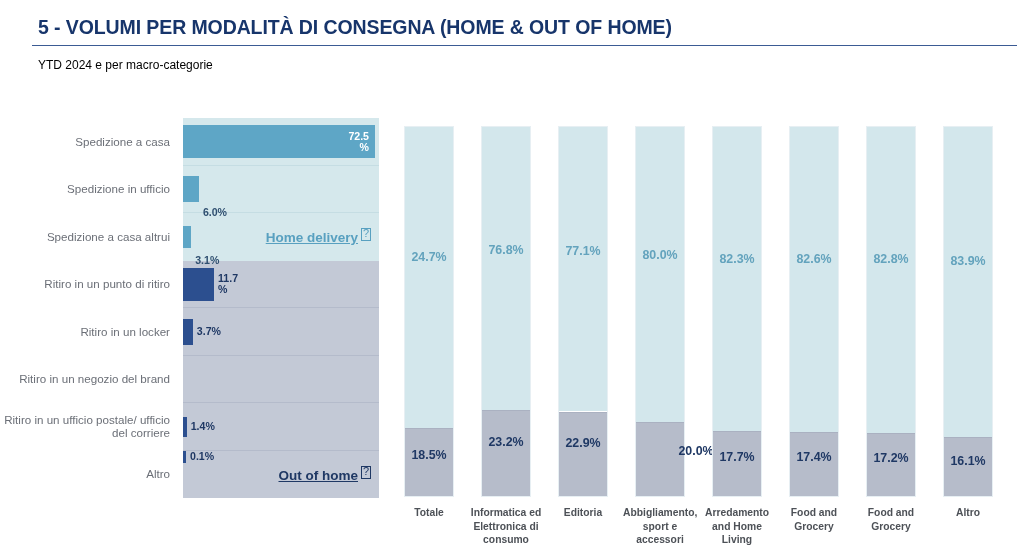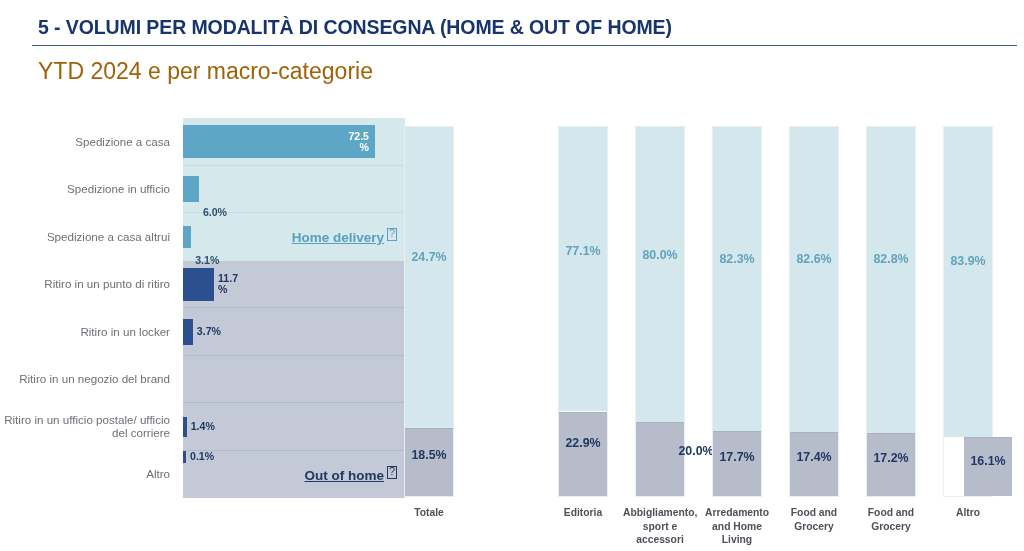--- a/index.html
+++ b/index.html
@@ -32,23 +32,23 @@
     left: 32px;
     top: 45px;
     width: 985px;
     height: 0;
     border-top: 1.6px solid #3b5b94;
   }
   #slide-subtitle {
     position: absolute;
     left: 38px;
     top: 58px;
-    font-size: 23px;
+    font-size: 12px;
     font-weight: normal;
-    color: #a16207;
+    color: #000000;
     white-space: nowrap;
   }
 
   
   #left-chart {
     position: absolute;
     left: 0px;
     top: 118px;
     width: 382px;
     height: 382px;
@@ -69,21 +69,20 @@
     color: #6b6f77;
     line-height: 1.18;
     transform: translateY(-50%);
   }
   .hbar-panel {
     position: absolute;
     left: 183px;
     top: 0;
     width: 196px;
     height: 100%;
-    padding-left: 26px;
   }
   .hband {
     position: absolute;
     left: 0;
     width: 100%;
     box-sizing: border-box;
   }
   .hband.home {
     background: #d5e8ec;
     border-bottom: 1.4px solid #c5dde3;
@@ -284,20 +283,31 @@
       <div class="col-bar">
         <div class="seg top" style="height: 81.5%;">
           <div class="seg-label top-lab" style="top: 41%;">24.7%</div>
         </div>
         <div class="seg bottom" style="height: 18.5%;">
           <div class="seg-label bottom-lab" style="top: 28%;">18.5%</div>
         </div>
       </div>
       <div class="col-cat">Totale</div>
     </div>
+    <div class="col-group" style="left: 87px; width: 50px;">
+      <div class="col-bar">
+        <div class="seg top" style="height: 76.8%;">
+          <div class="seg-label top-lab" style="top: 41%;">76.8%</div>
+        </div>
+        <div class="seg bottom" style="height: 23.2%;">
+          <div class="seg-label bottom-lab" style="top: 28%;">23.2%</div>
+        </div>
+      </div>
+      <div class="col-cat">Informatica ed Elettronica di consumo</div>
+    </div>
     <div class="col-group" style="left: 164px; width: 50px;">
       <div class="col-bar">
         <div class="seg top" style="height: 77.1%;">
           <div class="seg-label top-lab" style="top: 41%;">77.1%</div>
         </div>
         <div class="seg bottom" style="height: 22.9%;">
           <div class="seg-label bottom-lab" style="top: 28%;">22.9%</div>
         </div>
       </div>
       <div class="col-cat">Editoria</div>
@@ -344,19 +354,19 @@
           <div class="seg-label bottom-lab" style="top: 28%;">17.2%</div>
         </div>
       </div>
       <div class="col-cat">Food and Grocery</div>
     </div>
     <div class="col-group" style="left: 549px; width: 50px;">
       <div class="col-bar">
         <div class="seg top" style="height: 83.9%;">
           <div class="seg-label top-lab" style="top: 41%;">83.9%</div>
         </div>
-        <div class="seg bottom" style="height: 16.1%; margin-left: 20px;">
+        <div class="seg bottom" style="height: 16.1%;">
           <div class="seg-label bottom-lab" style="top: 28%;">16.1%</div>
         </div>
       </div>
       <div class="col-cat">Altro</div>
     </div>
   </div>
 
 </body></html>

